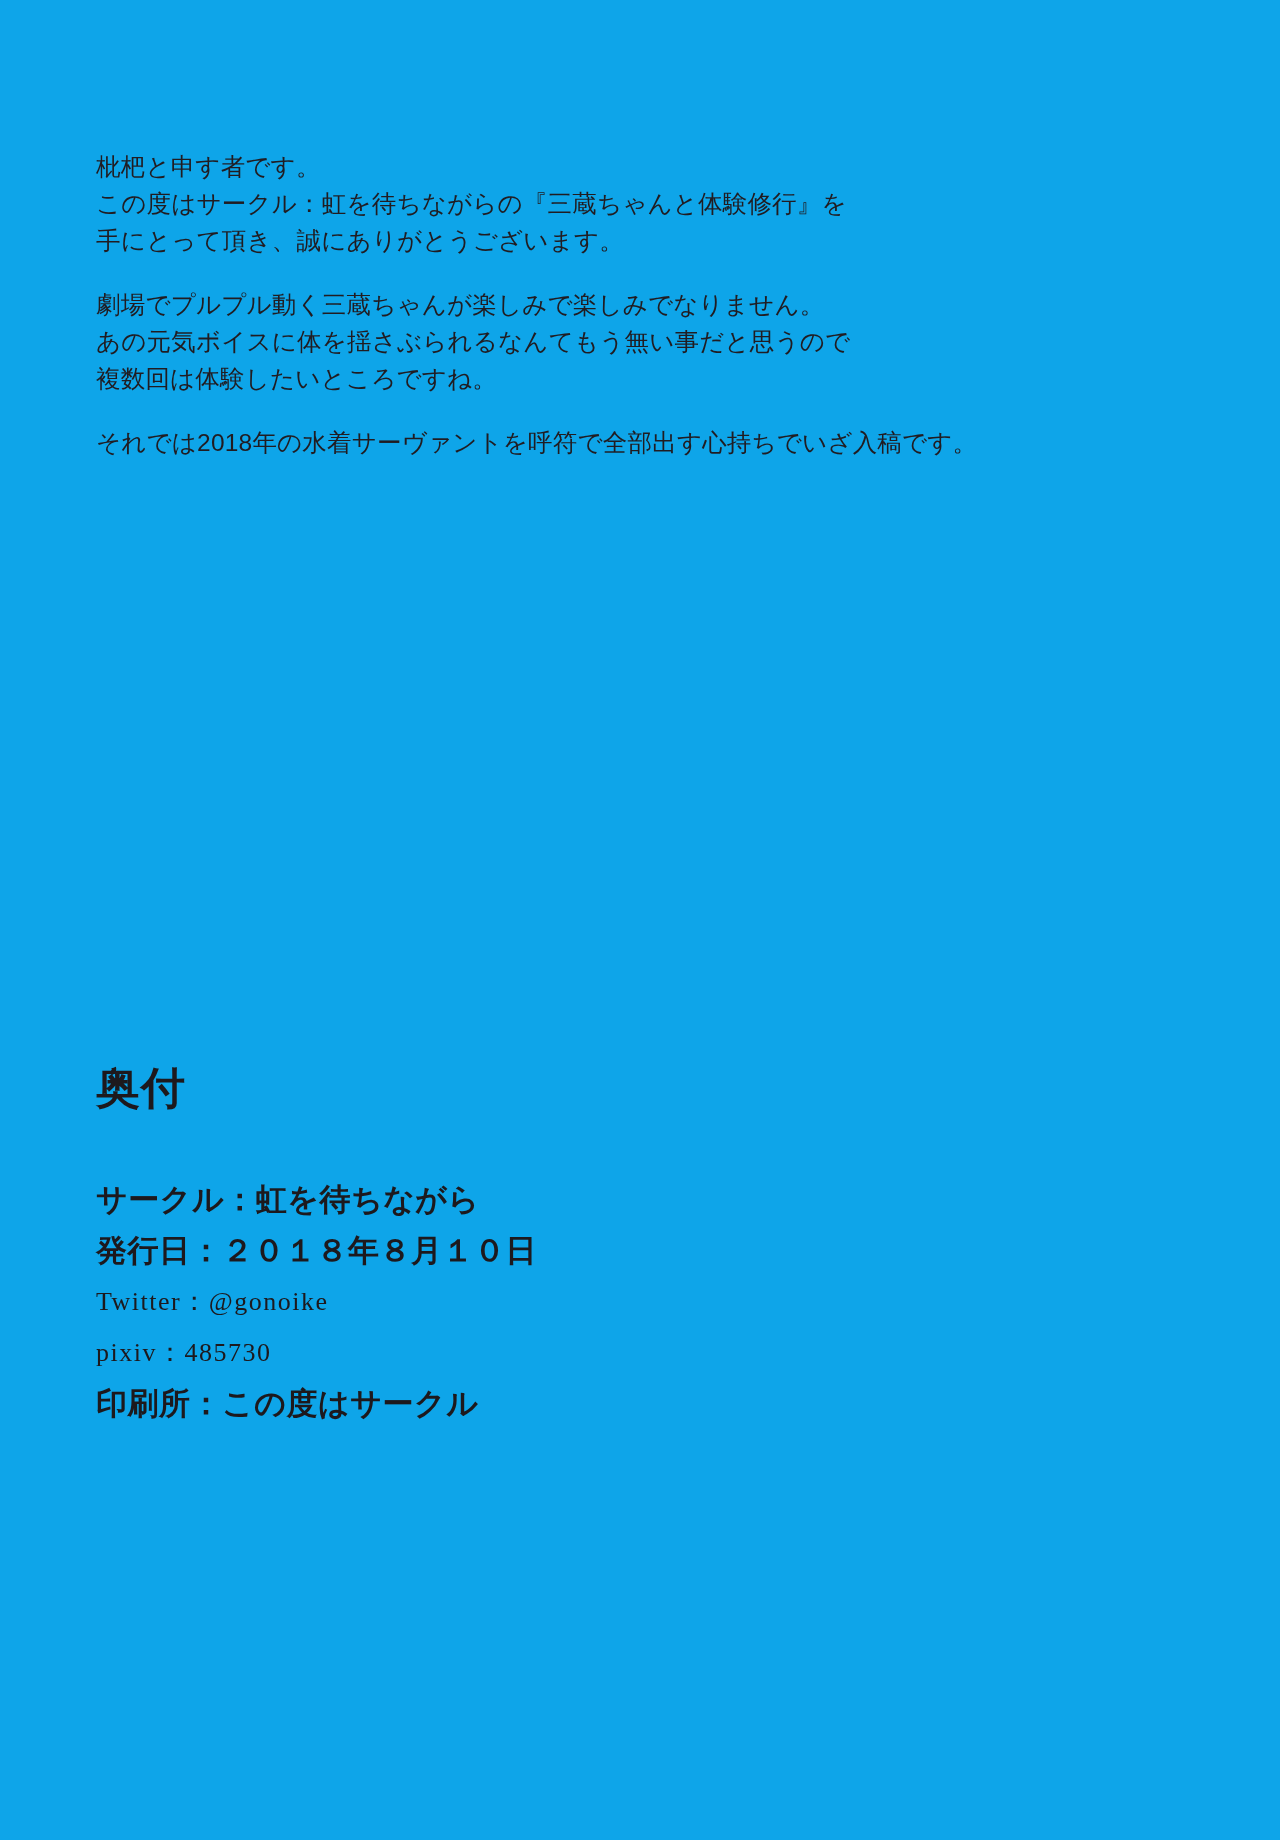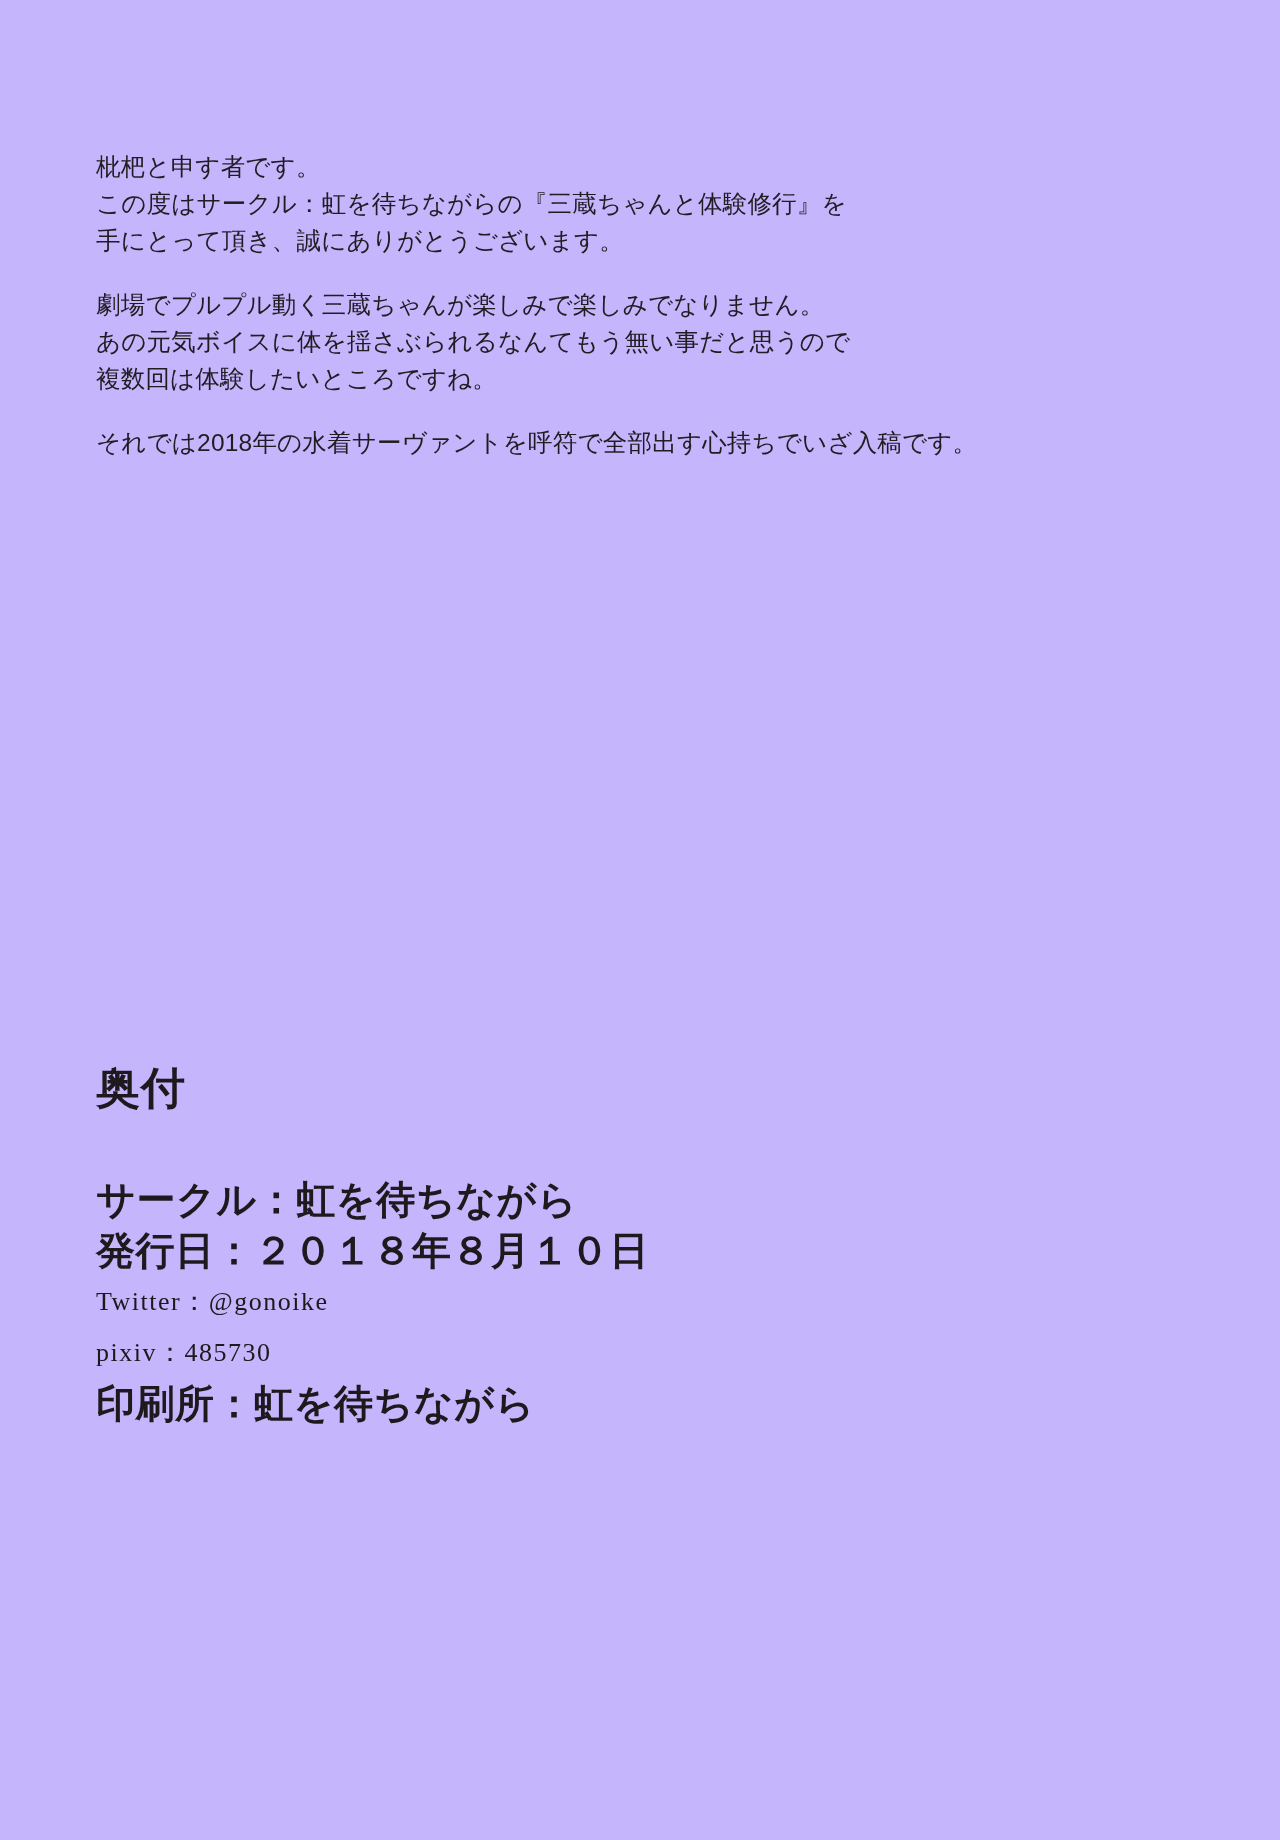--- a/index.html
+++ b/index.html
@@ -11,21 +11,21 @@
     width: 1280px;
     height: 1840px;
     position: relative;
     font-family: "Liberation Sans", sans-serif;
     color: #221d22;
     overflow: hidden;
   }
   .page {
     position: absolute;
     inset: 0;
-    background: #c4b5fd;
+    background: #0ea5e9;
   }
 
   
   .afterword {
     position: absolute;
     left: 96px;
     top: 148px;
     width: 1000px;
   }
   .afterword p {
@@ -58,21 +58,21 @@
     letter-spacing: 1px;
     color: #1d191d;
     margin: 0 0 58px 0;
   }
   .colophon-list {
     margin: 0;
     padding: 0;
     list-style: none;
   }
   .colophon-list li {
-    font-size: 39px;
+    font-size: 31px;
     line-height: 51px;
     font-weight: 700;
     letter-spacing: 0.5px;
     color: #1d191d;
     white-space: pre;
   }
   .colophon-list li.latin {
     font-family: "Liberation Serif", serif;
     font-weight: 400;
     font-size: 26px;
@@ -94,17 +94,17 @@
     <p class="para">それでは2018年の水着サーヴァントを呼符で全部出す心持ちでいざ入稿です。</p>
   </section>
 
   <section class="colophon">
     <h2 class="colophon-title">奥付</h2>
     <ul class="colophon-list">
       <li>サークル：虹を待ちながら</li>
       <li>発行日：２０１８年８月１０日</li>
       <li class="latin">Twitter：@gonoike</li>
       <li class="latin">pixiv：485730</li>
-      <li>印刷所：虹を待ちながら</li>
+      <li>印刷所：この度はサークル</li>
     </ul>
   </section>
 
 </div>
 
 </body></html>

